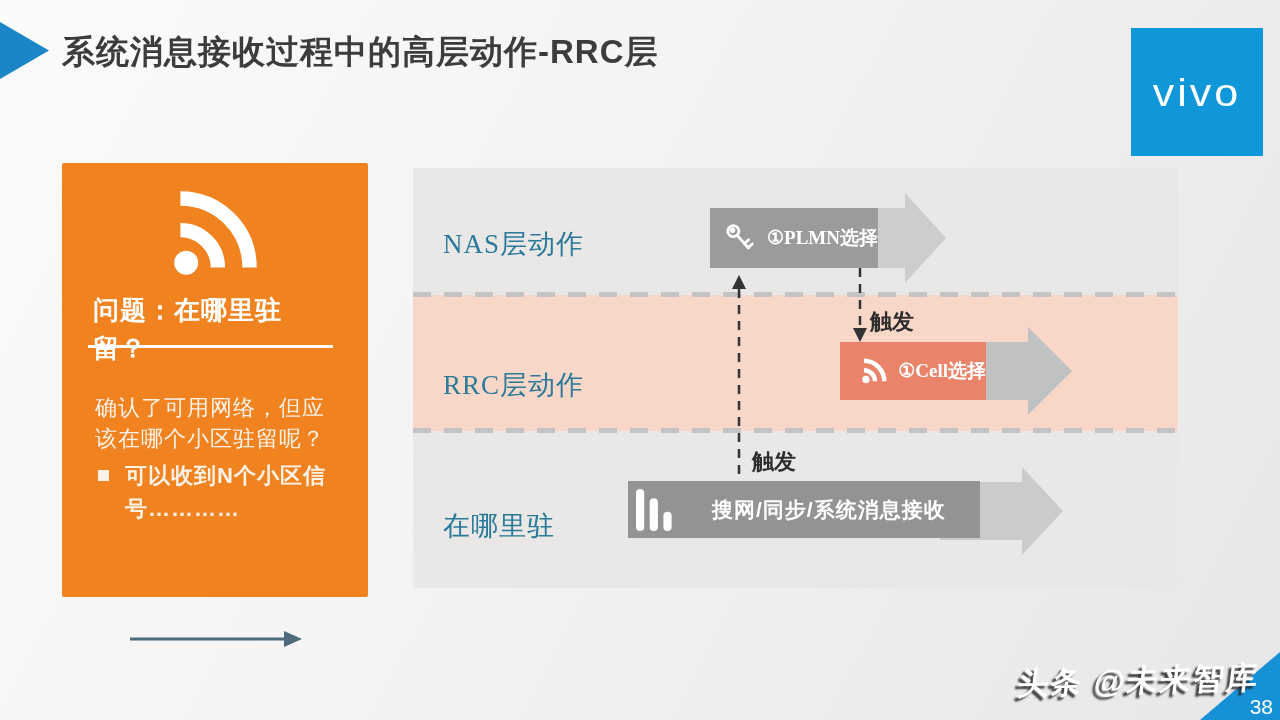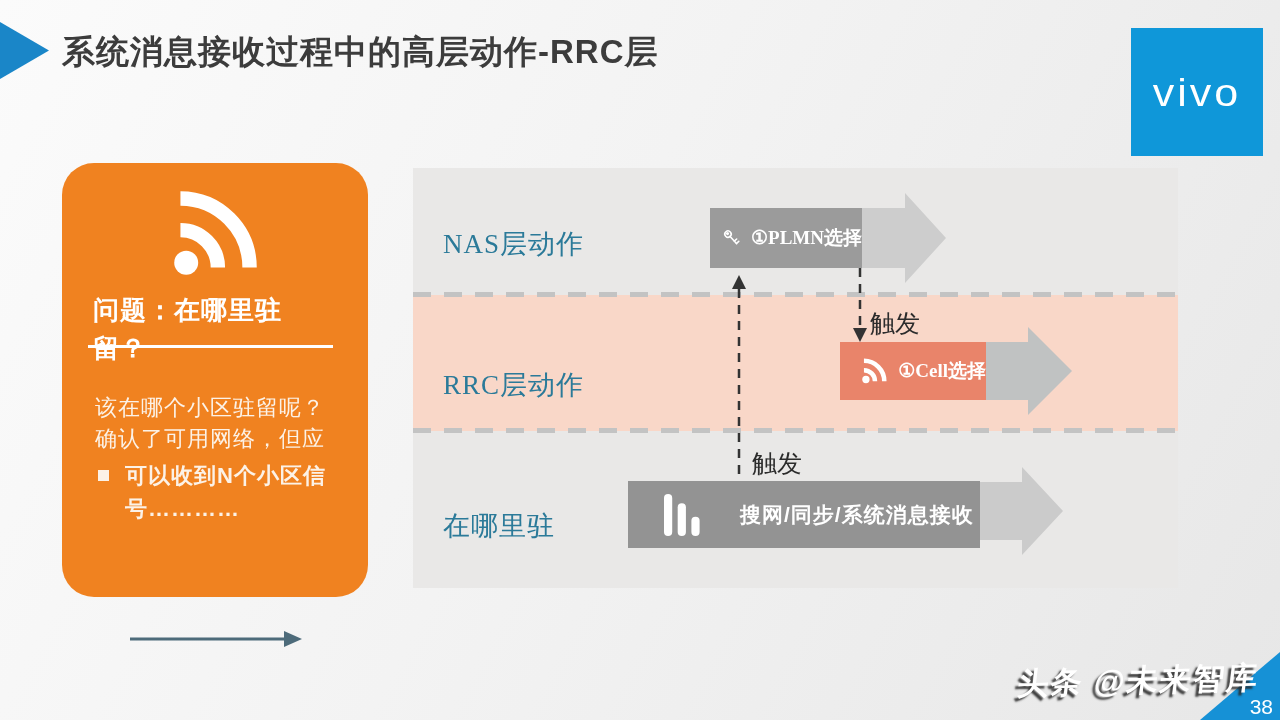--- a/index.html
+++ b/index.html
@@ -26,21 +26,21 @@
     background:#0f97d9; display:flex; align-items:center; justify-content:center;margin-top:16px;
   }
   .logo span{
     color:#fff; font-size:43px; letter-spacing:3px; font-weight:500;
     transform:scaleY(.92);
   }
 
   
   .card {
     position:absolute; left:62px; top:163px; width:306px; height:434px;
-    background:#f08220; border-radius:32px;
+    background:#f08220; border-radius:2px;
   }
   .card-rss { position:absolute; left:105px; top:22px; width:96px; height:96px; }
   .card-heading {
     position:absolute; left:31px; top:128px; color:#fff;
     font-size:26px; font-weight:bold; line-height:38px; letter-spacing:1px;
   }
   .card-heading-line {
     position:absolute; left:26px; top:182px; width:245px; height:3px; background:#fff;
   }
   .card-body {
@@ -82,42 +82,42 @@
   .row-label.nas { top:214px; }
   .row-label.rrc { top:355px; }
   .row-label.phy { top:496px; }
 
   .flow-arrow { position:absolute; }
 
   .step-box {
     position:absolute; display:flex; align-items:center; color:#fff;
   }
   .box-nas {
-    left:710px; top:208px; width:152px; height:60px; background:#9b9b9b;
+    left:710px; top:208px; width:168px; height:60px; background:#9b9b9b;
     padding-left:11px; gap:9px;
   }
   .box-rrc {
     left:840px; top:342px; width:146px; height:58px; background:#e9846a;
     padding-left:20px; gap:10px;
   }
   .box-phy {
-    left:628px; top:481px; width:352px; height:67px; background:#939393;
-    padding-left:36px; gap:34px;
+    left:628px; top:481px; width:352px; height:57px; background:#939393;
+    padding-left:8px; gap:34px;
   }
   .box-label-serif {
     font-family:"Liberation Serif", serif; font-weight:bold; font-size:19px;
     white-space:nowrap;
   }
   .box-label-sans {
     font-weight:bold; font-size:21px; white-space:nowrap; letter-spacing:1px;
   }
   .connector-layer { position:absolute; left:413px; top:168px; }
 
   .trigger-label {
-    position:absolute; color:#2c2c2c; font-size:25px; white-space:nowrap;
+    position:absolute; color:#2c2c2c; font-size:22px; white-space:nowrap;font-weight:bold;
   }
   .trigger-label.rrc { left:870px; top:307px; }
   .trigger-label.phy { left:752px; top:447px; }
 
   
   .watermark {
     position:absolute; left:1018px; top:660px; z-index:6;
     color:#fff; font-size:31px; font-weight:bold; white-space:nowrap;
     letter-spacing:2px;
     text-shadow:-3px 3px 2px rgba(40,40,40,.9);
@@ -147,22 +147,22 @@
       <path d="M14 47 A39 39 0 0 1 53 86" stroke="#fff" stroke-width="15" fill="none"></path>
       <path d="M14 14 A72 72 0 0 1 86 86" stroke="#fff" stroke-width="15" fill="none"></path>
       <circle cx="20" cy="81" r="12.5" fill="#fff"></circle>
     </svg>
     <div class="card-heading">
       <div>问题：在哪里驻</div>
       <div>留？</div>
     </div>
     <div class="card-heading-line"></div>
     <div class="card-body">
+      <div>确认了可用网络，但应</div>
       <div>该在哪个小区驻留呢？</div>
-      <div>确认了可用网络，但应</div>
     </div>
     <div class="card-bullet">
       <div class="row1">
         <span class="bullet-square"></span>
         <span>可以收到N个小区信</span>
       </div>
       <div class="row2">号…………</div>
     </div>
   </div>
 

